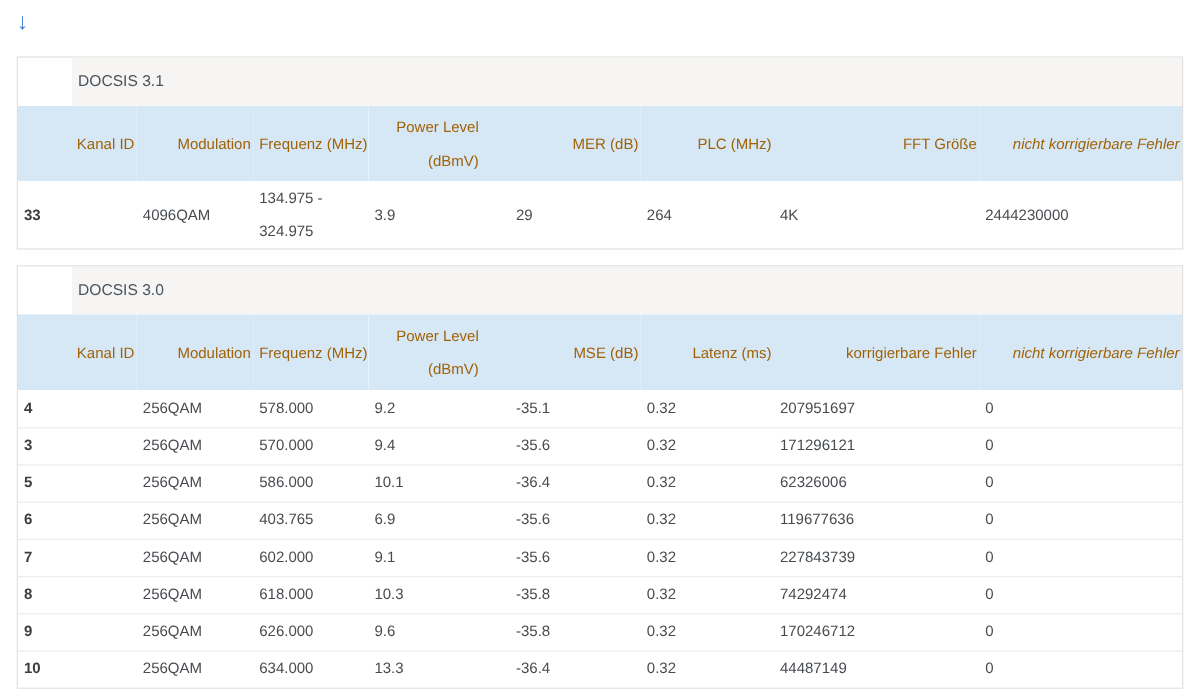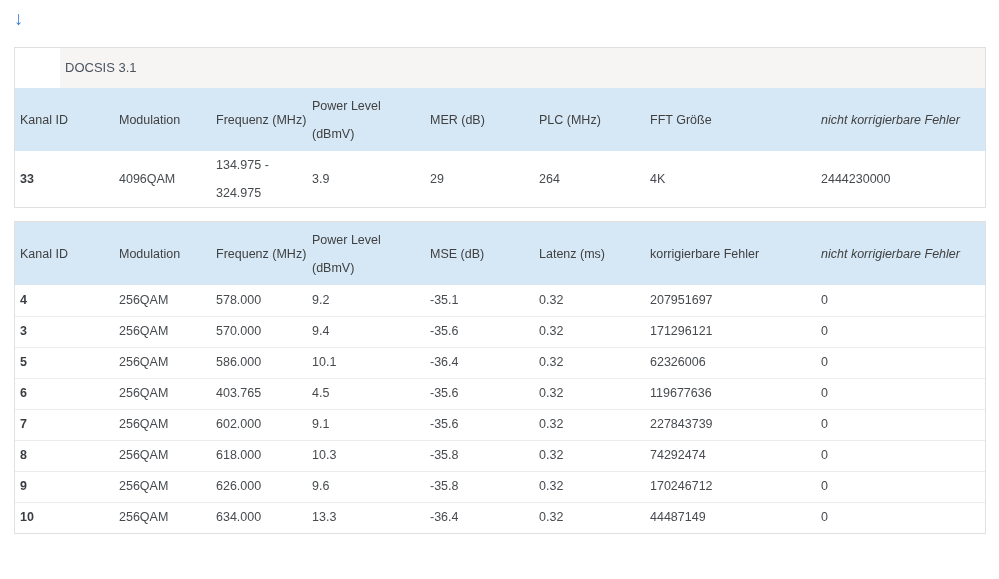--- a/index.html
+++ b/index.html
@@ -51,23 +51,23 @@
   col.c1 { width: 99px; }
   col.c2 { width: 97px; }
   col.c3 { width: 96px; }
   col.c4 { width: 118px; }
   col.c5 { width: 109px; }
   col.c6 { width: 111px; }
   col.c7 { width: 171px; }
 
   thead th {
     background: #d6e8f6;
-    color: #404040;
+    color: #a16207;
     font-weight: 400;
-    text-align: left;
+    text-align: right;
     vertical-align: middle;
     height: 63px;
     line-height: 28px;
     padding: 0 2px 0 5px;
     white-space: nowrap;
     overflow: hidden;
   }
   thead th:nth-child(4) { white-space: normal; padding-right: 26px; }
   thead th:last-child { white-space: normal; font-style: italic; }
 
@@ -129,20 +129,21 @@
             <td>29</td>
             <td>264</td>
             <td>4K</td>
             <td>2444230000</td>
           </tr>
         </tbody>
     </table>
   </div>
 
   <div class="panel">
+    <div class="panel-title">DOCSIS 3.0</div>
     <table class="t30">
       <colgroup>
         <col class="c1">
           <col class="c2">
           <col class="c3">
           <col class="c4">
         <col class="c5">
           <col class="c6">
           <col class="c7">
           <col class="c8">
@@ -187,21 +188,21 @@
             <td>10.1</td>
             <td>-36.4</td>
             <td>0.32</td>
             <td>62326006</td>
             <td>0</td>
           </tr>
           <tr>
             <td>6</td>
             <td>256QAM</td>
             <td>403.765</td>
-            <td>4.5</td>
+            <td>6.9</td>
             <td>-35.6</td>
             <td>0.32</td>
             <td>119677636</td>
             <td>0</td>
           </tr>
           <tr>
             <td>7</td>
             <td>256QAM</td>
             <td>602.000</td>
             <td>9.1</td>

